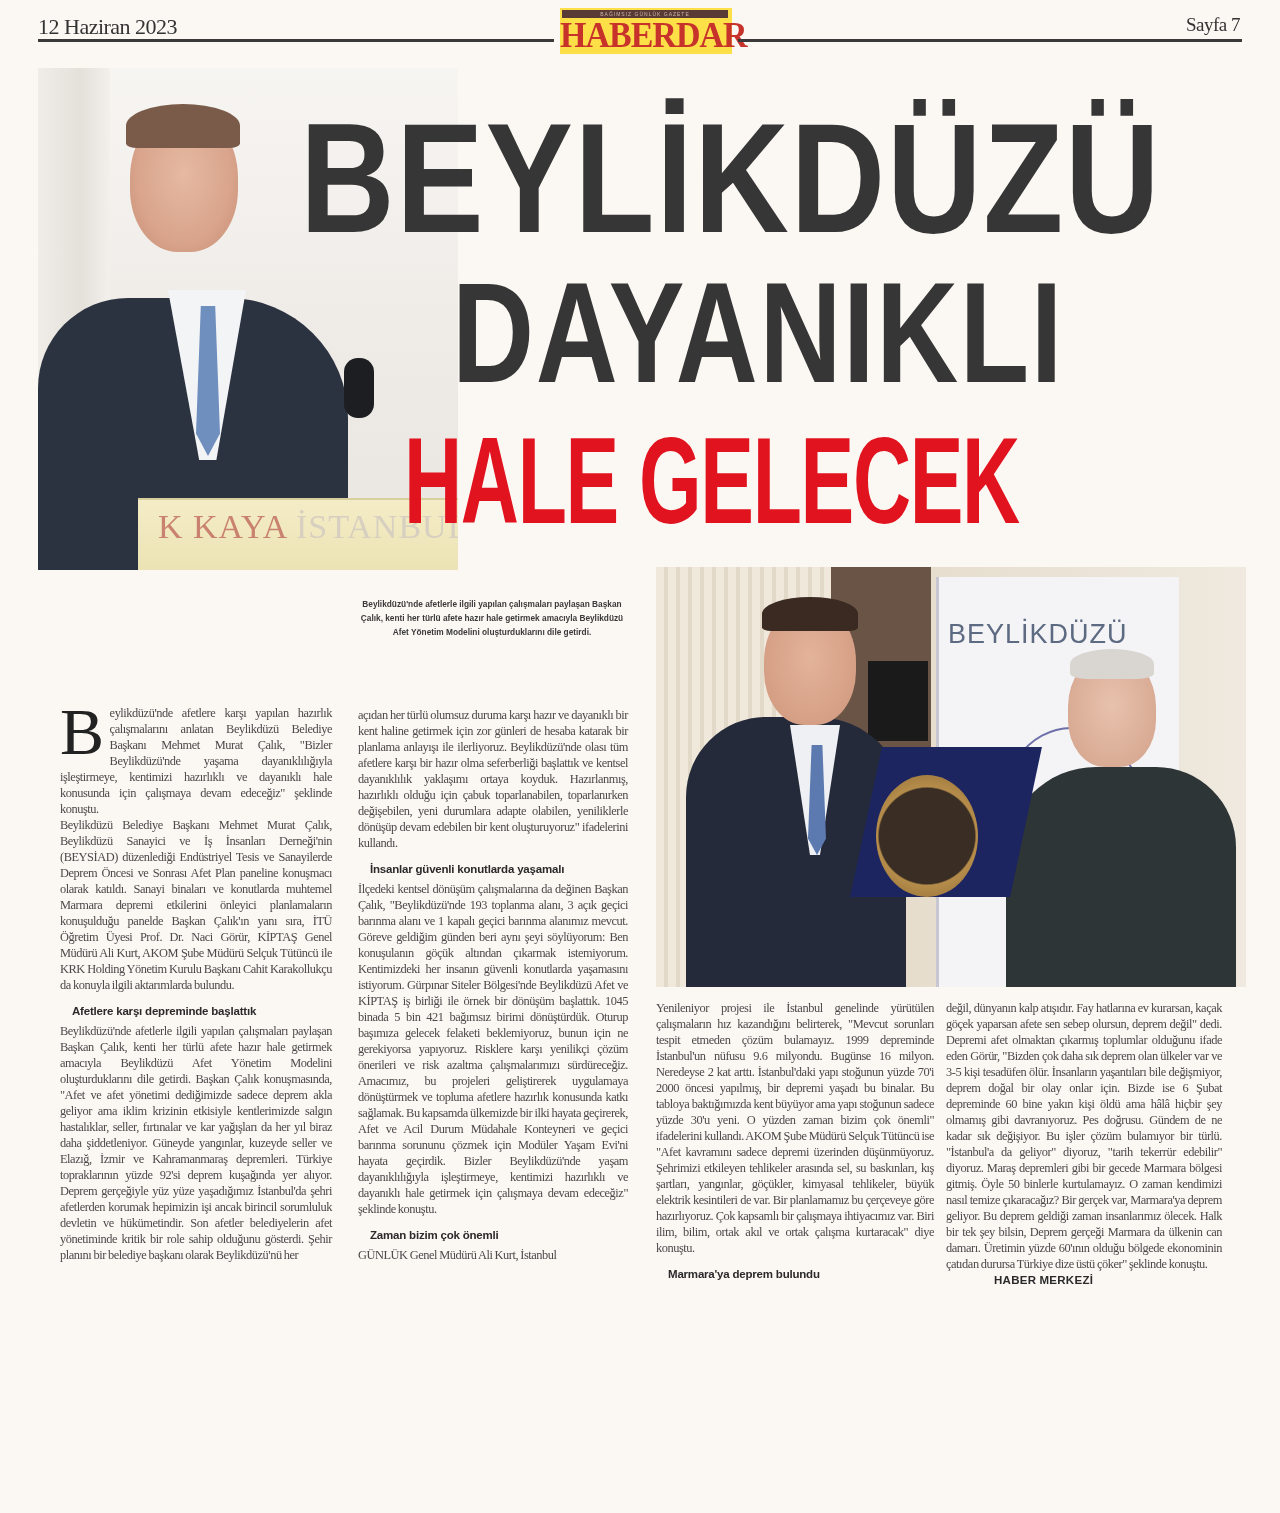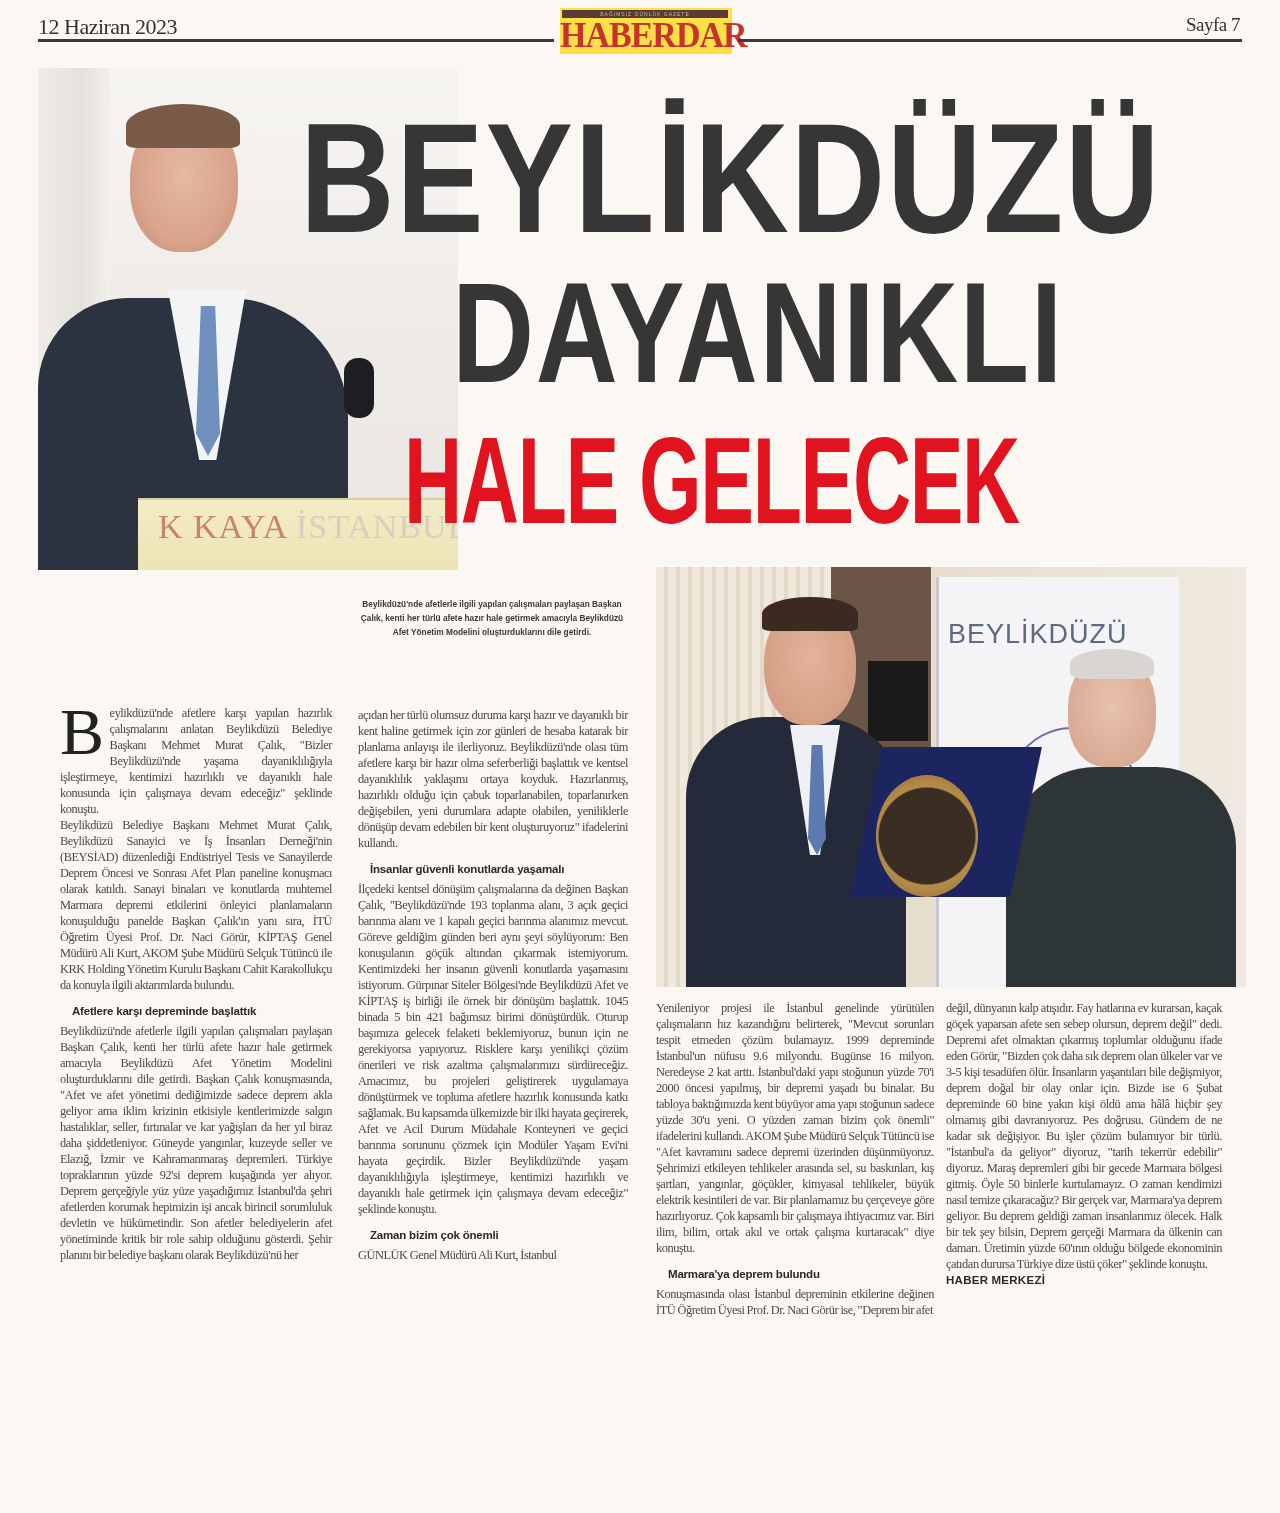--- a/index.html
+++ b/index.html
@@ -116,21 +116,21 @@
          letter-spacing: -0.45px; word-spacing: -0.5px; }
   .col p { margin: 0; }
   .col .sub { font-family: "Liberation Sans", sans-serif; font-weight: bold; font-size: 11.5px;
               color: #2a2a2a; margin: 10px 12px 4px; letter-spacing: -0.2px; word-spacing: 0; text-align: left; }
   .col-1 { left: 60px; top: 705px; width: 272px; }
   .col-2 { left: 358px; top: 707px; width: 270px; }
   .col-3 { left: 656px; top: 1000px; width: 278px; }
   .col-4 { left: 946px; top: 1000px; width: 276px; }
   .dropcap { float: left; font-size: 66px; line-height: 54px; margin: 0 6px 0 0; color: #222; font-family: "Liberation Serif", serif; }
   .byline { font-family: "Liberation Sans", sans-serif; font-weight: bold; font-size: 11.5px; color: #2a2a2a;
-            letter-spacing: 0.3px; margin-top: 0; text-align: left; }
+            letter-spacing: 0.3px; margin-top: 0; text-align: left; margin-left: 48px; }
 </style>
 </head>
 <body>
 
 <div class="abs date">12 Haziran 2023</div>
 <div class="abs rule rule-l"></div>
 <div class="abs logo">
   <div class="logo-bar">BAĞIMSIZ GÜNLÜK GAZETE</div>
   <div class="logo-text">HABERDAR</div>
 </div>
@@ -192,19 +192,18 @@
   <p>açıdan her türlü olumsuz duruma karşı hazır ve dayanıklı bir kent haline getirmek için zor günleri de hesaba katarak bir planlama anlayışı ile ilerliyoruz. Beylikdüzü'nde olası tüm afetlere karşı bir hazır olma seferberliği başlattık ve kentsel dayanıklılık yaklaşımı ortaya koyduk. Hazırlanmış, hazırlıklı olduğu için çabuk toparlanabilen, toparlanırken değişebilen, yeni durumlara adapte olabilen, yeniliklerle dönüşüp devam edebilen bir kent oluşturuyoruz" ifadelerini kullandı.</p>
   <div class="sub">İnsanlar güvenli konutlarda yaşamalı</div>
   <p>İlçedeki kentsel dönüşüm çalışmalarına da değinen Başkan Çalık, "Beylikdüzü'nde 193 toplanma alanı, 3 açık geçici barınma alanı ve 1 kapalı geçici barınma alanımız mevcut. Göreve geldiğim günden beri aynı şeyi söylüyorum: Ben konuşulanın göçük altından çıkarmak istemiyorum. Kentimizdeki her insanın güvenli konutlarda yaşamasını istiyorum. Gürpınar Siteler Bölgesi'nde Beylikdüzü Afet ve KİPTAŞ iş birliği ile örnek bir dönüşüm başlattık. 1045 binada 5 bin 421 bağımsız birimi dönüştürdük. Oturup başımıza gelecek felaketi beklemiyoruz, bunun için ne gerekiyorsa yapıyoruz. Risklere karşı yenilikçi çözüm önerileri ve risk azaltma çalışmalarımızı sürdüreceğiz. Amacımız, bu projeleri geliştirerek uygulamaya dönüştürmek ve topluma afetlere hazırlık konusunda katkı sağlamak. Bu kapsamda ülkemizde bir ilki hayata geçirerek, Afet ve Acil Durum Müdahale Konteyneri ve geçici barınma sorununu çözmek için Modüler Yaşam Evi'ni hayata geçirdik. Bizler Beylikdüzü'nde yaşam dayanıklılığıyla işleştirmeye, kentimizi hazırlıklı ve dayanıklı hale getirmek için çalışmaya devam edeceğiz" şeklinde konuştu.</p>
   <div class="sub">Zaman bizim çok önemli</div>
   <p>GÜNLÜK Genel Müdürü Ali Kurt, İstanbul</p>
 </div>
 
 <div class="abs col col-3">
   <p>Yenileniyor projesi ile İstanbul genelinde yürütülen çalışmaların hız kazandığını belirterek, "Mevcut sorunları tespit etmeden çözüm bulamayız. 1999 depreminde İstanbul'un nüfusu 9.6 milyondu. Bugünse 16 milyon. Neredeyse 2 kat arttı. İstanbul'daki yapı stoğunun yüzde 70'i 2000 öncesi yapılmış, bir depremi yaşadı bu binalar. Bu tabloya baktığımızda kent büyüyor ama yapı stoğunun sadece yüzde 30'u yeni. O yüzden zaman bizim çok önemli" ifadelerini kullandı. AKOM Şube Müdürü Selçuk Tütüncü ise "Afet kavramını sadece depremi üzerinden düşünmüyoruz. Şehrimizi etkileyen tehlikeler arasında sel, su baskınları, kış şartları, yangınlar, göçükler, kimyasal tehlikeler, büyük elektrik kesintileri de var. Bir planlamamız bu çerçeveye göre hazırlıyoruz. Çok kapsamlı bir çalışmaya ihtiyacımız var. Biri ilim, bilim, ortak akıl ve ortak çalışma kurtaracak" diye konuştu.</p>
   <div class="sub">Marmara'ya deprem bulundu</div>
-  <p>Konuşmasında olası İstanbul depreminin etkilerine değinen İTÜ Öğretim Üyesi Prof. Dr. Naci Görür ise, "Deprem bir afet</p>
 </div>
 
 <div class="abs col col-4">
   <p>değil, dünyanın kalp atışıdır. Fay hatlarına ev kurarsan, kaçak göçek yaparsan afete sen sebep olursun, deprem değil" dedi. Depremi afet olmaktan çıkarmış toplumlar olduğunu ifade eden Görür, "Bizden çok daha sık deprem olan ülkeler var ve 3-5 kişi tesadüfen ölür. İnsanların yaşantıları bile değişmiyor, deprem doğal bir olay onlar için. Bizde ise 6 Şubat depreminde 60 bine yakın kişi öldü ama hâlâ hiçbir şey olmamış gibi davranıyoruz. Pes doğrusu. Gündem de ne kadar sık değişiyor. Bu işler çözüm bulamıyor bir türlü. "İstanbul'a da geliyor" diyoruz, "tarih tekerrür edebilir" diyoruz. Maraş depremleri gibi bir gecede Marmara bölgesi gitmiş. Öyle 50 binlerle kurtulamayız. O zaman kendimizi nasıl temize çıkaracağız? Bir gerçek var, Marmara'ya deprem geliyor. Bu deprem geldiği zaman insanlarımız ölecek. Halk bir tek şey bilsin, Deprem gerçeği Marmara da ülkenin can damarı. Üretimin yüzde 60'ının olduğu bölgede ekonominin çatıdan durursa Türkiye dize üstü çöker" şeklinde konuştu.</p>
   <div class="byline">HABER MERKEZİ</div>
 </div>
 
 </body></html>

